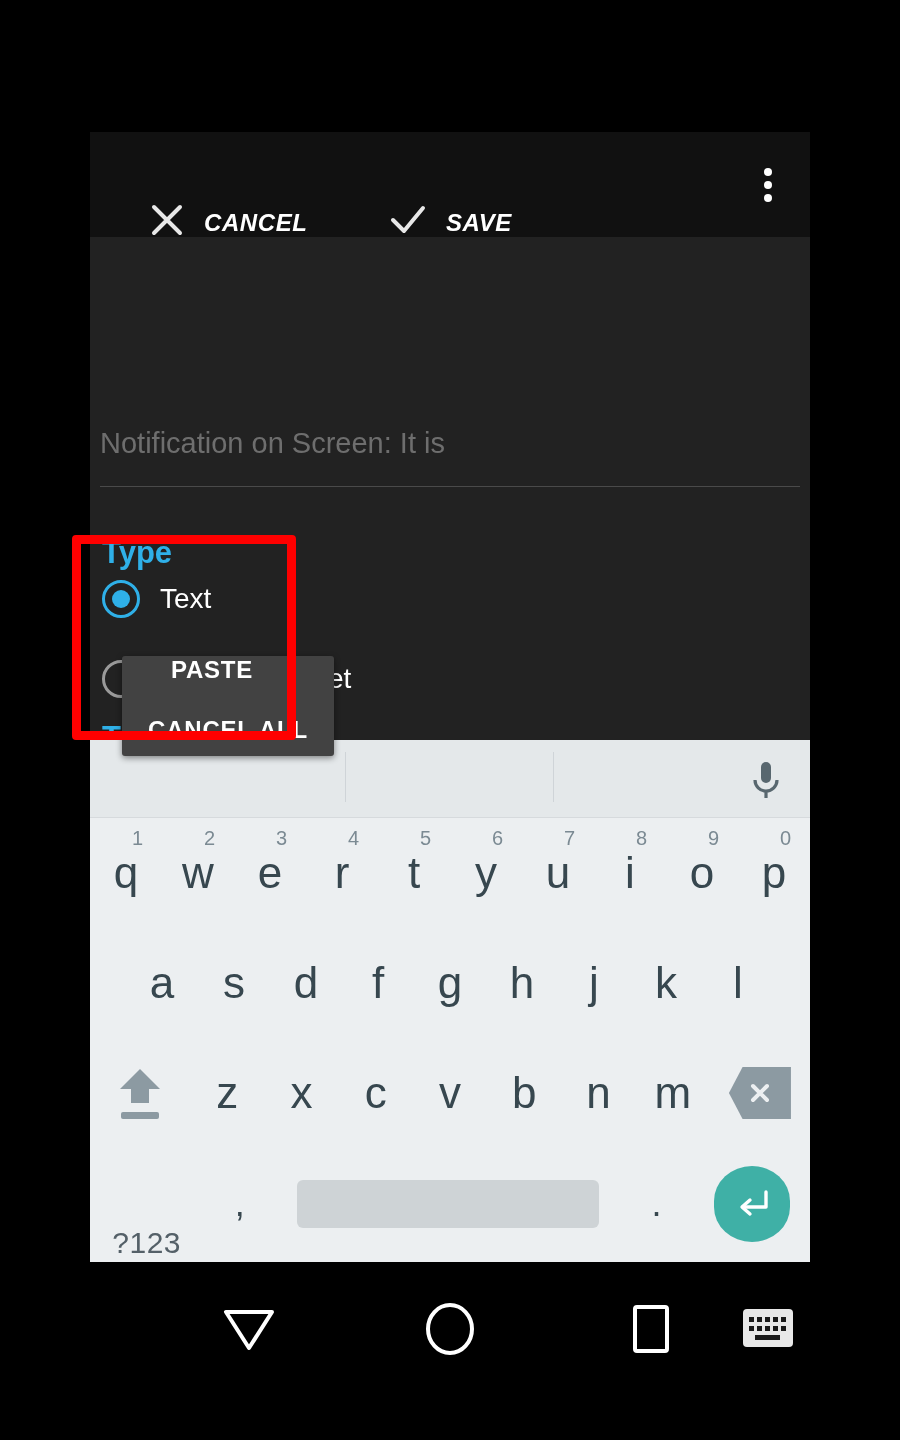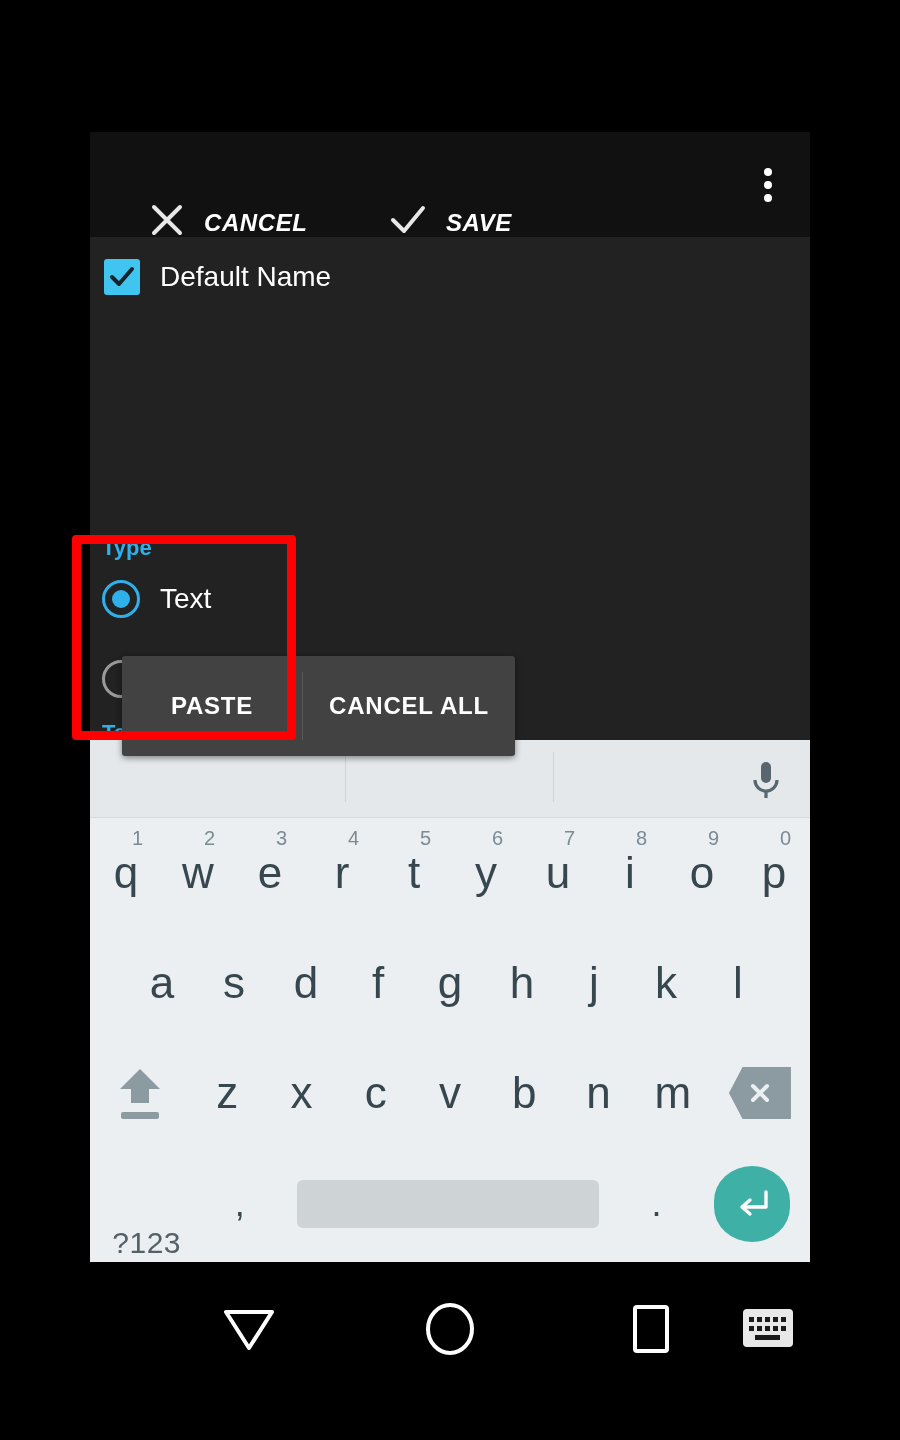--- a/index.html
+++ b/index.html
@@ -69,21 +69,21 @@
   .cb-label { color: #ffffff; font-size: 28px; }
 
   .field-disabled {
     position: absolute; left: 10px; top: 190px; width: 700px;
   }
   .field-disabled .val { color: #6e6e6e; font-size: 29px; }
   .field-disabled .rule {
     margin-top: 26px; height: 1px; width: 700px; background: #4a4a4a;
   }
 
-  .sec-label { color: #2fb0e8; font-size: 22px; font-weight: bold; }
+  .sec-label { color: #2fb0e8; font-size: 31px; font-weight: bold; }
   .type-label { position: absolute; left: 12px; top: 298px; }
 
   .radio-row { position: absolute; left: 12px; display: flex; align-items: center; gap: 20px; }
   .radio-text { top: 343px; }
   .radio-widget { top: 423px; }
   .rdo { width: 38px; height: 38px; border-radius: 50%; border: 3px solid #9a9a9a; position: relative; }
   .rdo.on { border-color: #2fb0e8; }
   .rdo.on::after {
     content: ""; position: absolute; left: 7px; top: 7px; width: 18px; height: 18px;
     border-radius: 50%; background: #2fb0e8;
@@ -97,21 +97,21 @@
   .caret {
     display: inline-block; width: 3px; height: 40px; background: #2fb0e8;
     vertical-align: -9px; margin-left: 9px;
   }
   .field-active .rule { margin-top: 24px; height: 4px; width: 700px; background: #2fb0e8; }
 
   
   .ctx-popup {
     position: absolute; left: 32px; top: 419px; height: 100px;
     background: #424242; border-radius: 3px; display: flex; align-items: stretch;
-    box-shadow: 0 2px 6px rgba(0,0,0,0.45); z-index: 30;
+    box-shadow: 0 2px 6px rgba(0,0,0,0.45); z-index: 30; flex-direction: column;
   }
   .ctx-btn {
     display: flex; align-items: center; justify-content: center;
     color: #ffffff; font-size: 24px; font-weight: bold; letter-spacing: 0.8px;
   }
   .ctx-paste { width: 180px; }
   .ctx-selectall { width: 212px; }
   .ctx-sep { width: 1px; background: #5a5a5a; margin: 16px 0; }
 
   
@@ -235,29 +235,25 @@
       </div>
       <div class="ic-overflow">
         <i></i>
           <i></i>
           <i></i>
       </div>
     </div>
 
     <div class="content">
 
-      <div class="row-check">
-        <span class="cbox">
-          <svg viewBox="0 0 26 26" width="26" height="26">
-            <path d="M3 13 L10 20 L23 5" stroke="#17232b" stroke-width="4" fill="none" stroke-linecap="round" stroke-linejoin="round"></path>
-          </svg>
-        </span>
-        <span class="cb-label">Default Name</span>
-      </div>
-
+
+      <div class="field-disabled">
+        <div class="val">Notification on Screen: It is</div>
+        <div class="rule"></div>
+      </div>
 
       <div class="sec-label type-label">Type</div>
 
       <div class="radio-row radio-text">
         <span class="rdo on"></span>
         <span class="rdo-label">Text</span>
       </div>
 
       <div class="radio-row radio-widget">
         <span class="rdo"></span>

